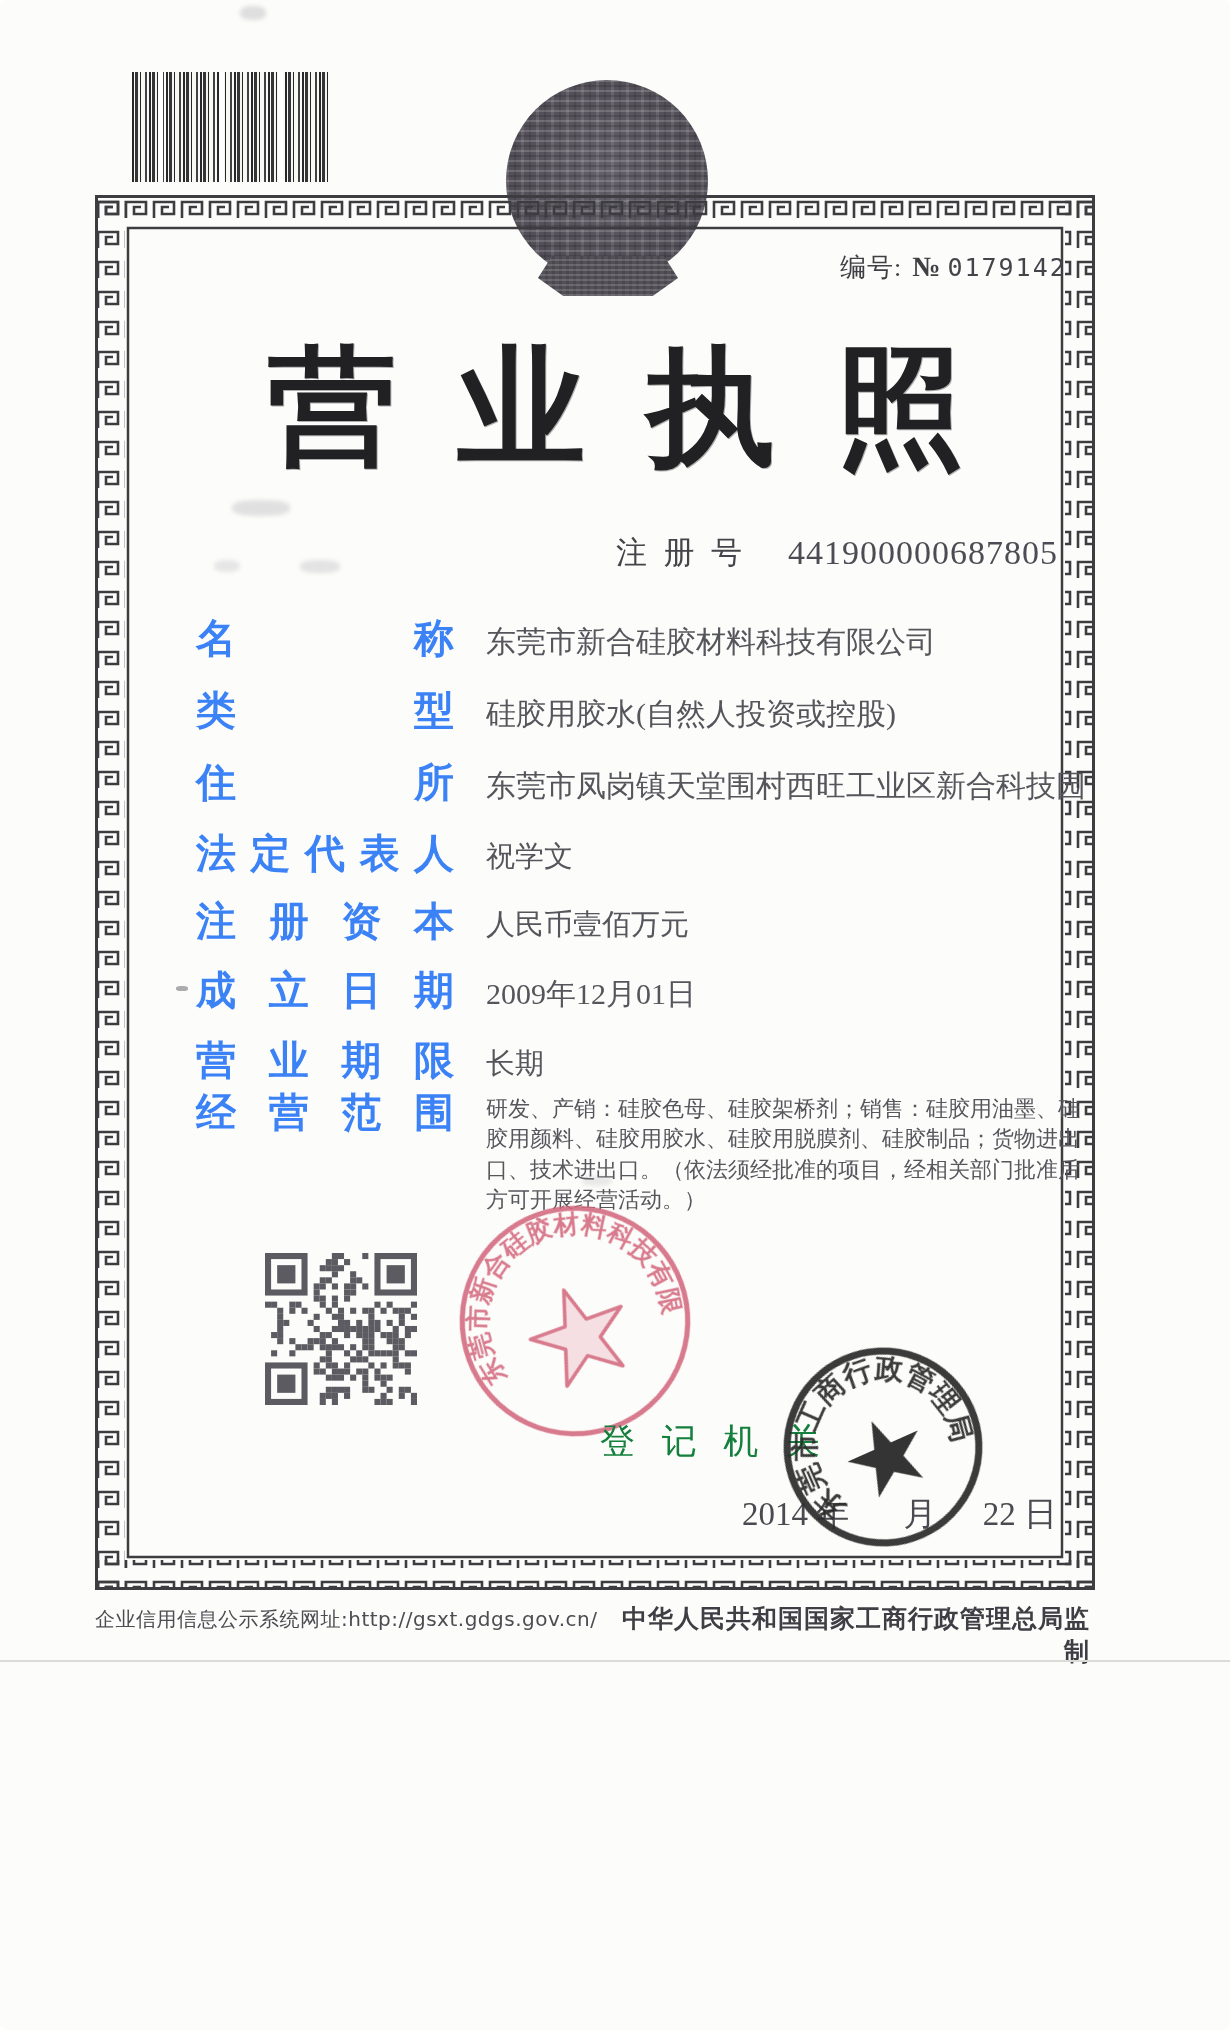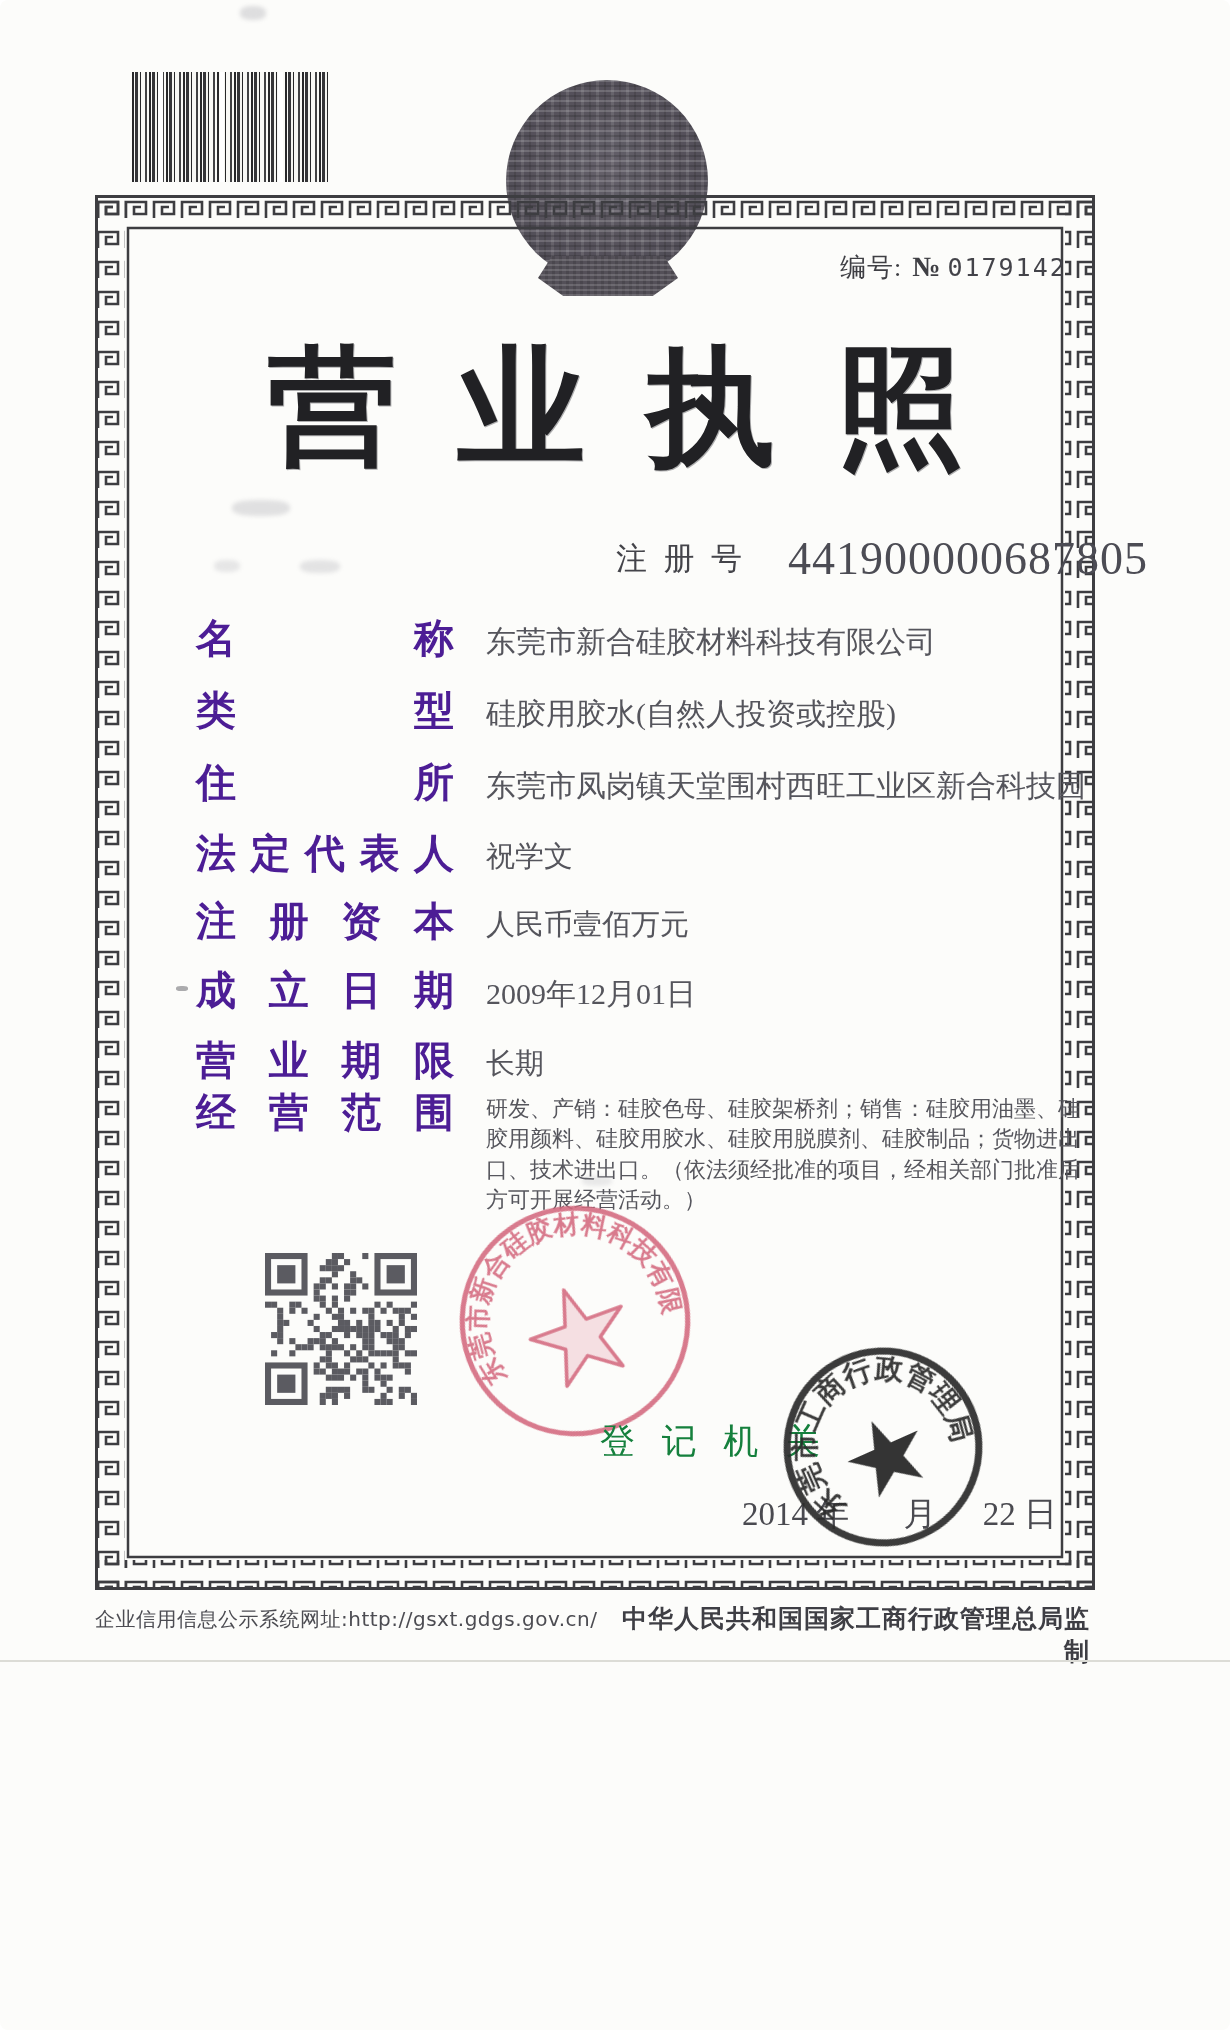--- a/index.html
+++ b/index.html
@@ -53,26 +53,26 @@
   .title{
     position:absolute;left:268px;top:338px;width:696px;height:160px;
     font-size:128px;font-weight:800;color:#212124;
     text-align:justify;text-align-last:justify;line-height:1.1;
     text-shadow:1px 1px 0 rgba(80,80,85,.45);
   }
   
   .regline{position:absolute;left:616px;top:532px;white-space:nowrap;}
   .regline .rlabel{display:inline-block;width:126px;text-align:justify;text-align-last:justify;
     font-size:31px;color:#44444a;vertical-align:middle;}
-  .regline .rnum{display:inline-block;margin-left:42px;font-size:46px;color:#4c4c54;
+  .regline .rnum{display:inline-block;margin-left:42px;font-size:34px;color:#4c4c54;
     letter-spacing:1px;vertical-align:middle;font-family:"Liberation Serif", serif;}
   
   .row{position:absolute;left:196px;white-space:nowrap;}
   .flabel{display:inline-block;width:258px;vertical-align:top;
-    font-size:40px;font-weight:600;color:#4c1d95;
+    font-size:40px;font-weight:600;color:#3b82f6;
     text-align:justify;text-align-last:justify;line-height:1.15;}
   .fvalue{display:inline-block;margin-left:28px;vertical-align:top;
     font-size:29px;color:#55555c;padding-top:7px;line-height:1.25;}
   .fvalue.big{font-size:30px;}
   .fvalue.scope{white-space:normal;width:604px;font-size:22px;line-height:1.38;padding-top:4px;color:#56565d;}
   
   .qr{position:absolute;left:265px;top:1253px;width:152px;height:152px;opacity:.88;}
   
   .seal-red{position:absolute;left:452px;top:1198px;width:246px;height:246px;
     transform:rotate(-20deg);opacity:.88;filter:blur(.35px);}

